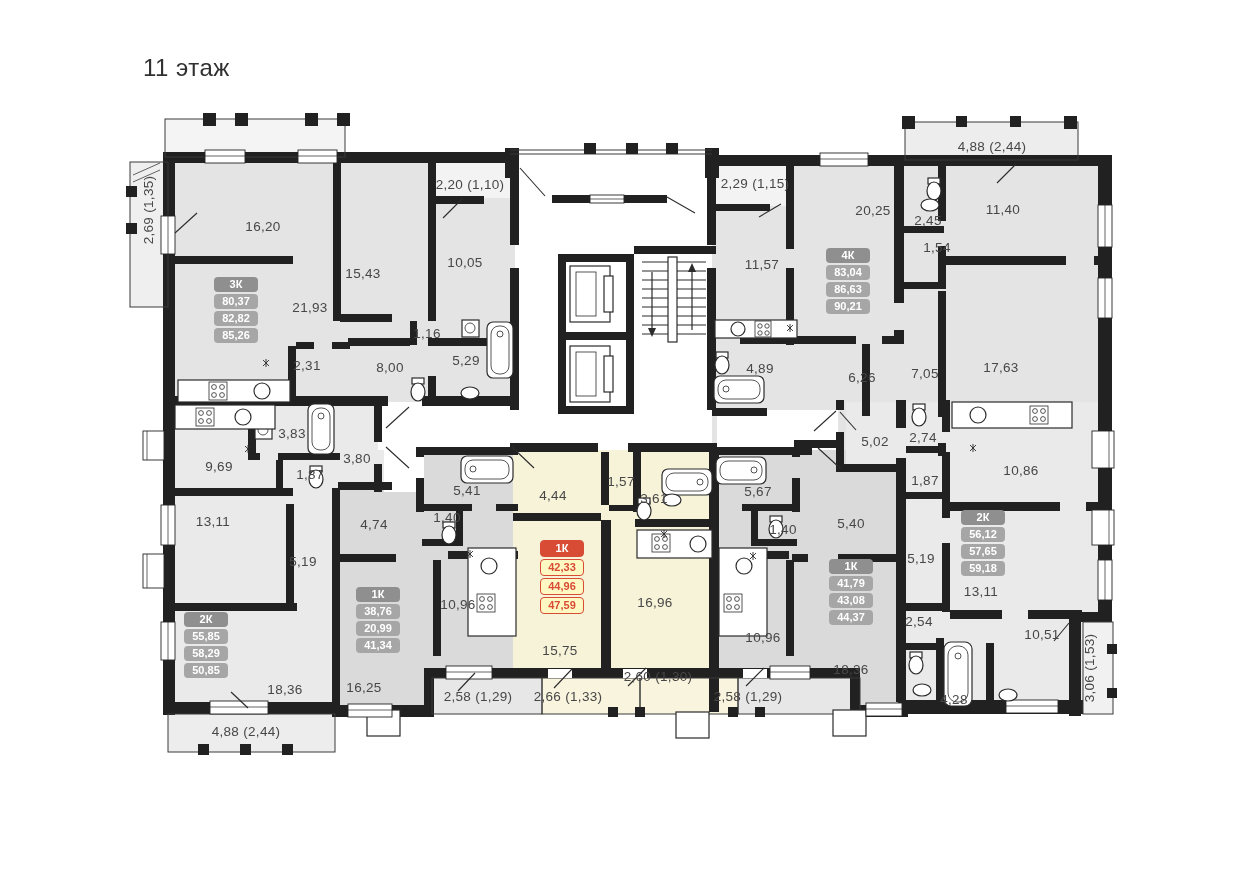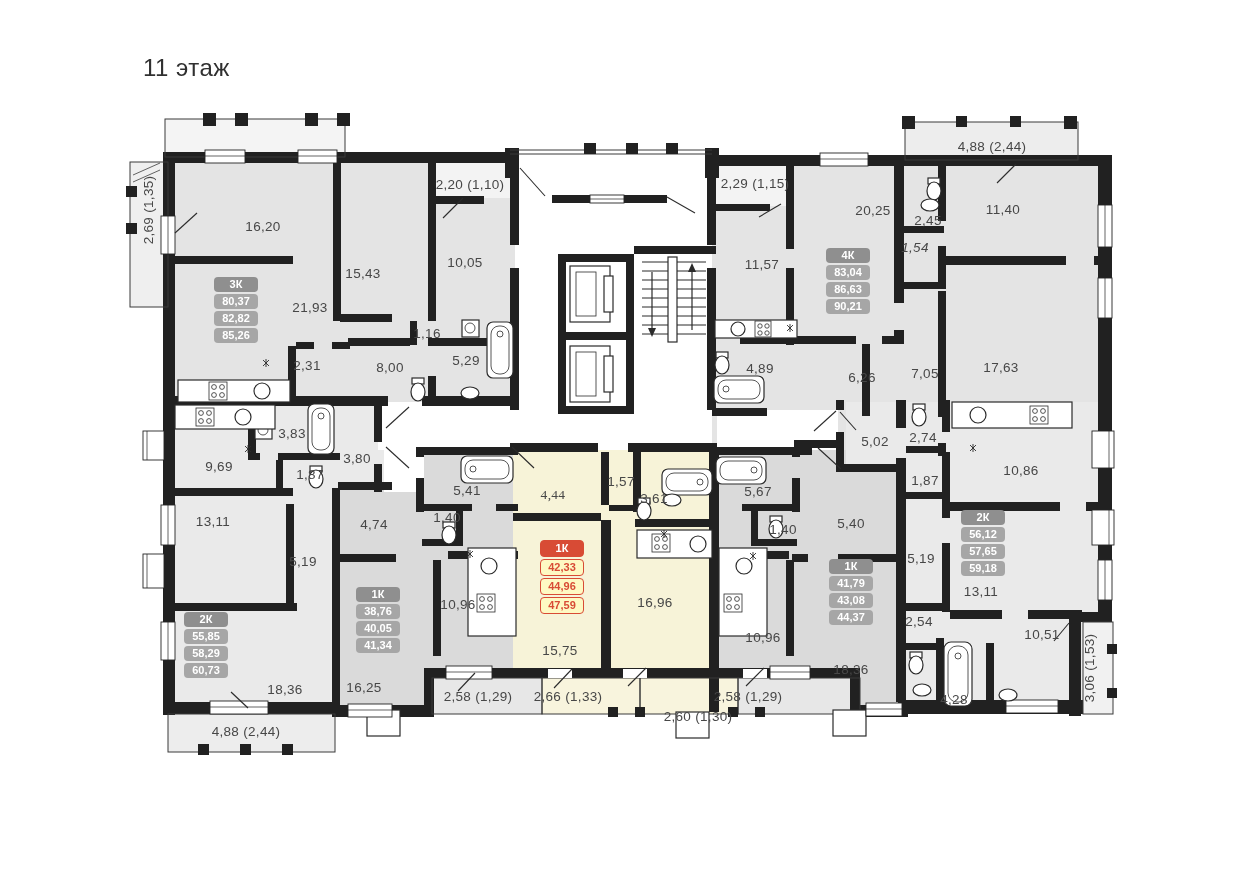--- a/index.html
+++ b/index.html
@@ -506,21 +506,21 @@
       <div class="room-label" style="left: 470px; top: 184px;">2,20 (1,10)</div>
       <div class="room-label v" style="left: 148px; top: 210px;">2,69 (1,35)</div>
       <div class="room-label" style="left: 310px; top: 307px;">21,93</div>
       <div class="room-label" style="left: 427px; top: 333px;">1,16</div>
       <div class="room-label" style="left: 307px; top: 365px;">2,31</div>
       <div class="room-label" style="left: 390px; top: 367px;">8,00</div>
       <div class="room-label" style="left: 466px; top: 360px;">5,29</div>
       <div class="room-label" style="left: 755px; top: 183px;">2,29 (1,15)</div>
       <div class="room-label" style="left: 854px; top: 210px; margin-left: 19px;">20,25</div>
       <div class="room-label" style="left: 928px; top: 220px;">2,45</div>
-      <div class="room-label" style="left: 915px; top: 247px; font-style: italic;">1,54</div>
+      <div class="room-label" style="left: 937px; top: 247px;">1,54</div>
       <div class="room-label" style="left: 1003px; top: 209px;">11,40</div>
       <div class="room-label" style="left: 992px; top: 146px;">4,88 (2,44)</div>
       <div class="room-label" style="left: 762px; top: 264px; text-align: right;">11,57</div>
       <div class="room-label" style="left: 760px; top: 368px;">4,89</div>
       <div class="room-label" style="left: 862px; top: 377px;">6,26</div>
       <div class="room-label" style="left: 925px; top: 373px;">7,05</div>
       <div class="room-label" style="left: 1001px; top: 367px;">17,63</div>
       <div class="room-label" style="left: 219px; top: 466px;">9,69</div>
       <div class="room-label" style="left: 292px; top: 433px;">3,83</div>
       <div class="room-label" style="left: 310px; top: 474px;">1,87</div>
@@ -528,27 +528,27 @@
       <div class="room-label" style="left: 213px; top: 521px;">13,11</div>
       <div class="room-label" style="left: 303px; top: 561px;">5,19</div>
       <div class="room-label" style="left: 285px; top: 689px;">18,36</div>
       <div class="room-label" style="left: 246px; top: 731px;">4,88 (2,44)</div>
       <div class="room-label" style="left: 374px; top: 524px;">4,74</div>
       <div class="room-label" style="left: 467px; top: 490px;">5,41</div>
       <div class="room-label" style="left: 447px; top: 517px;">1,40</div>
       <div class="room-label" style="left: 458px; top: 604px;">10,96</div>
       <div class="room-label" style="left: 364px; top: 687px;">16,25</div>
       <div class="room-label" style="left: 478px; top: 696px;">2,58 (1,29)</div>
-      <div class="room-label" style="left: 553px; top: 495px; font-family: Liberation Serif, serif;">4,44</div>
+      <div class="room-label" style="left: 553px; top: 495px;">4,44</div>
       <div class="room-label" style="left: 621px; top: 481px;">1,57</div>
       <div class="room-label" style="left: 654px; top: 498px;">3,61</div>
       <div class="room-label" style="left: 560px; top: 650px;">15,75</div>
       <div class="room-label" style="left: 655px; top: 602px;">16,96</div>
       <div class="room-label" style="left: 568px; top: 696px;">2,66 (1,33)</div>
-      <div class="room-label" style="left: 658px; top: 716px; margin-left: 40px;">2,60 (1,30)</div>
+      <div class="room-label" style="left: 658px; top: 676px;">2,60 (1,30)</div>
       <div class="room-label" style="left: 758px; top: 491px;">5,67</div>
       <div class="room-label" style="left: 783px; top: 529px;">1,40</div>
       <div class="room-label" style="left: 851px; top: 523px;">5,40</div>
       <div class="room-label" style="left: 763px; top: 637px;">10,96</div>
       <div class="room-label" style="left: 851px; top: 669px;">18,36</div>
       <div class="room-label" style="left: 748px; top: 696px;">2,58 (1,29)</div>
       <div class="room-label" style="left: 875px; top: 441px;">5,02</div>
       <div class="room-label" style="left: 923px; top: 437px;">2,74</div>
       <div class="room-label" style="left: 925px; top: 480px;">1,87</div>
       <div class="room-label" style="left: 1021px; top: 470px;">10,86</div>
@@ -567,26 +567,26 @@
       <div class="apt-card" style="left: 848px; top: 281px;">
         <div class="r hd">4К</div>
         <div class="r vv">83,04</div>
         <div class="r vv">86,63</div>
         <div class="r vv">90,21</div>
       </div>
       <div class="apt-card" style="left: 206px; top: 645px;">
         <div class="r hd">2К</div>
         <div class="r vv">55,85</div>
         <div class="r vv">58,29</div>
-        <div class="r vv">60,73</div>
+        <div class="r vv">50,85</div>
       </div>
       <div class="apt-card" style="left: 378px; top: 620px;">
         <div class="r hd">1К</div>
         <div class="r vv">38,76</div>
-        <div class="r vv">40,05</div>
+        <div class="r vv">20,99</div>
         <div class="r vv">41,34</div>
       </div>
       <div class="apt-card hl" style="left: 562px; top: 577px;">
         <div class="r hd">1К</div>
         <div class="r vv">42,33</div>
         <div class="r vv">44,96</div>
         <div class="r vv">47,59</div>
       </div>
       <div class="apt-card" style="left: 851px; top: 592px;">
         <div class="r hd">1К</div>

